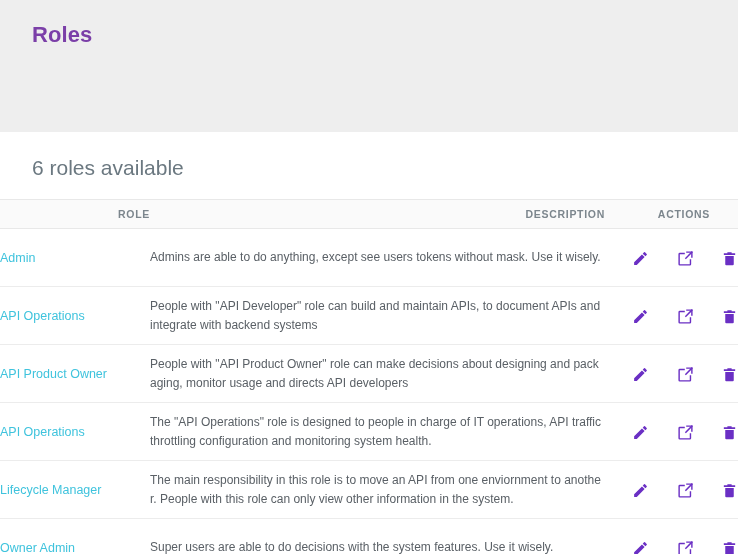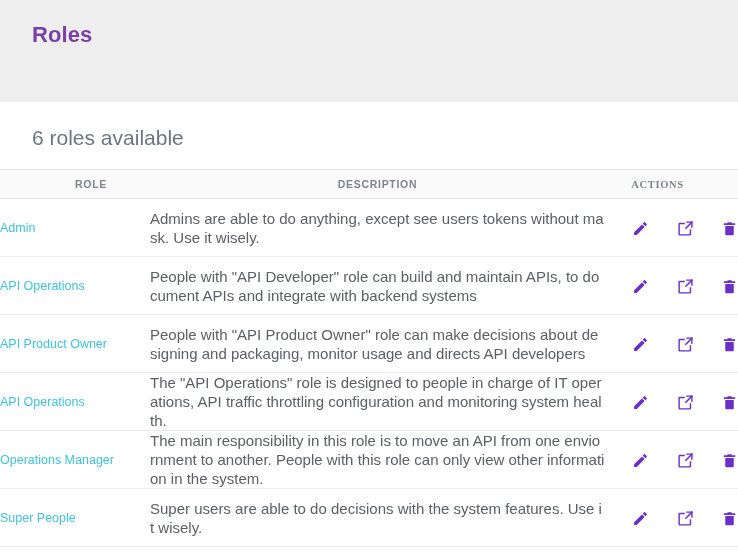--- a/index.html
+++ b/index.html
@@ -11,21 +11,21 @@
     height: 554px;
     background: #ffffff;
     font-family: "Liberation Sans", sans-serif;
     -webkit-font-smoothing: antialiased;
     overflow: hidden;
   }
 
   
   .page-header {
     background: #eeeeee;
-    height: 102px;
+    height: 132px;
     box-sizing: border-box;
     padding: 22px 0 0 32px;
   }
   .page-header .title {
     font-size: 22px;
     font-weight: bold;
     color: #7b3fa8;
     line-height: 26px;
     margin: 0 0 6px 0;
     letter-spacing: 0.1px;
@@ -60,47 +60,47 @@
     margin-top: 17px;
   }
   table.roles-table thead th {
     background: #fafafa;
     border-top: 1px solid #e8e8e8;
     border-bottom: 1px solid #e8e8e8;
     font-size: 10.5px;
     font-weight: bold;
     letter-spacing: 0.7px;
     color: #7c868d;
-    text-align: center;
+    text-align: right;
     padding: 8px 0 8px 0;
     height: 28px;
     box-sizing: border-box;
   }
   th.col-role   { width: 150px; padding-left: 32px !important; box-sizing: border-box; }
   th.col-desc   { width: 455px; }
-  th.col-actions{ width: 133px; text-align: center; padding-right: 28px !important; font-family: Liberation Serif, serif; }
+  th.col-actions{ width: 133px; text-align: center; padding-right: 28px !important; }
 
   table.roles-table tbody td {
     border-bottom: 1px solid #ececec;
     vertical-align: middle;
     padding: 0;
     height: 57px;
   }
   td.cell-role {
     padding-left: 32px;
     font-size: 12.5px;
   }
   td.cell-role .role-link {
     color: #3fc3dd;
     text-decoration: none;
     cursor: pointer;
     font-size: 12.5px;
   }
   td.cell-desc {
-    font-size: 15px;
+    font-size: 12px;
     color: #5a6066;
     line-height: 19px;
     padding-right: 14px;
     word-break: break-all;
     margin-left: 17px;
   }
   td.cell-actions {
     text-align: right;
     padding-right: 22px;
     white-space: nowrap;
@@ -236,21 +236,21 @@
         <svg width="17" height="17" viewBox="0 0 24 24" fill="#6a2fc4" aria-hidden="true">
           <path d="M9 3h6v1.5h5V7H4V4.5h5V3z"></path>
           <path d="M6 8.5h12V20a1.5 1.5 0 0 1-1.5 1.5h-9A1.5 1.5 0 0 1 6 20V8.5z"></path>
         </svg>
       </span>
     </td>
   </tr>
 
   <tr>
     <td class="cell-role">
-      <a class="role-link" href="#">Operations Manager</a>
+      <a class="role-link" href="#">Lifecycle Manager</a>
     </td>
     <td class="cell-desc">The main responsibility in this role is to move an API from one enviornment to another. People with this role can only view other information in the system.</td>
     <td class="cell-actions">
       <span class="icon-btn">
         <svg width="17" height="17" viewBox="0 0 24 24" fill="#6a2fc4" aria-hidden="true">
           <path d="M3 17.25V21h3.75L17.81 9.94l-3.75-3.75L3 17.25zM20.71 7.04a1 1 0 0 0 0-1.41l-2.34-2.34a1 1 0 0 0-1.41 0l-1.83 1.83 3.75 3.75 1.83-1.83z"></path>
         </svg>
       </span>
       <span class="icon-btn">
         <svg width="17" height="17" viewBox="0 0 24 24" fill="none" stroke="#6a2fc4" stroke-width="2" aria-hidden="true">
@@ -263,21 +263,21 @@
         <svg width="17" height="17" viewBox="0 0 24 24" fill="#6a2fc4" aria-hidden="true">
           <path d="M9 3h6v1.5h5V7H4V4.5h5V3z"></path>
           <path d="M6 8.5h12V20a1.5 1.5 0 0 1-1.5 1.5h-9A1.5 1.5 0 0 1 6 20V8.5z"></path>
         </svg>
       </span>
     </td>
   </tr>
 
   <tr>
     <td class="cell-role">
-      <a class="role-link" href="#">Super People</a>
+      <a class="role-link" href="#">Owner Admin</a>
     </td>
     <td class="cell-desc">Super users are able to do decisions with the system features. Use it wisely.</td>
     <td class="cell-actions">
       <span class="icon-btn">
         <svg width="17" height="17" viewBox="0 0 24 24" fill="#6a2fc4" aria-hidden="true">
           <path d="M3 17.25V21h3.75L17.81 9.94l-3.75-3.75L3 17.25zM20.71 7.04a1 1 0 0 0 0-1.41l-2.34-2.34a1 1 0 0 0-1.41 0l-1.83 1.83 3.75 3.75 1.83-1.83z"></path>
         </svg>
       </span>
       <span class="icon-btn">
         <svg width="17" height="17" viewBox="0 0 24 24" fill="none" stroke="#6a2fc4" stroke-width="2" aria-hidden="true">

